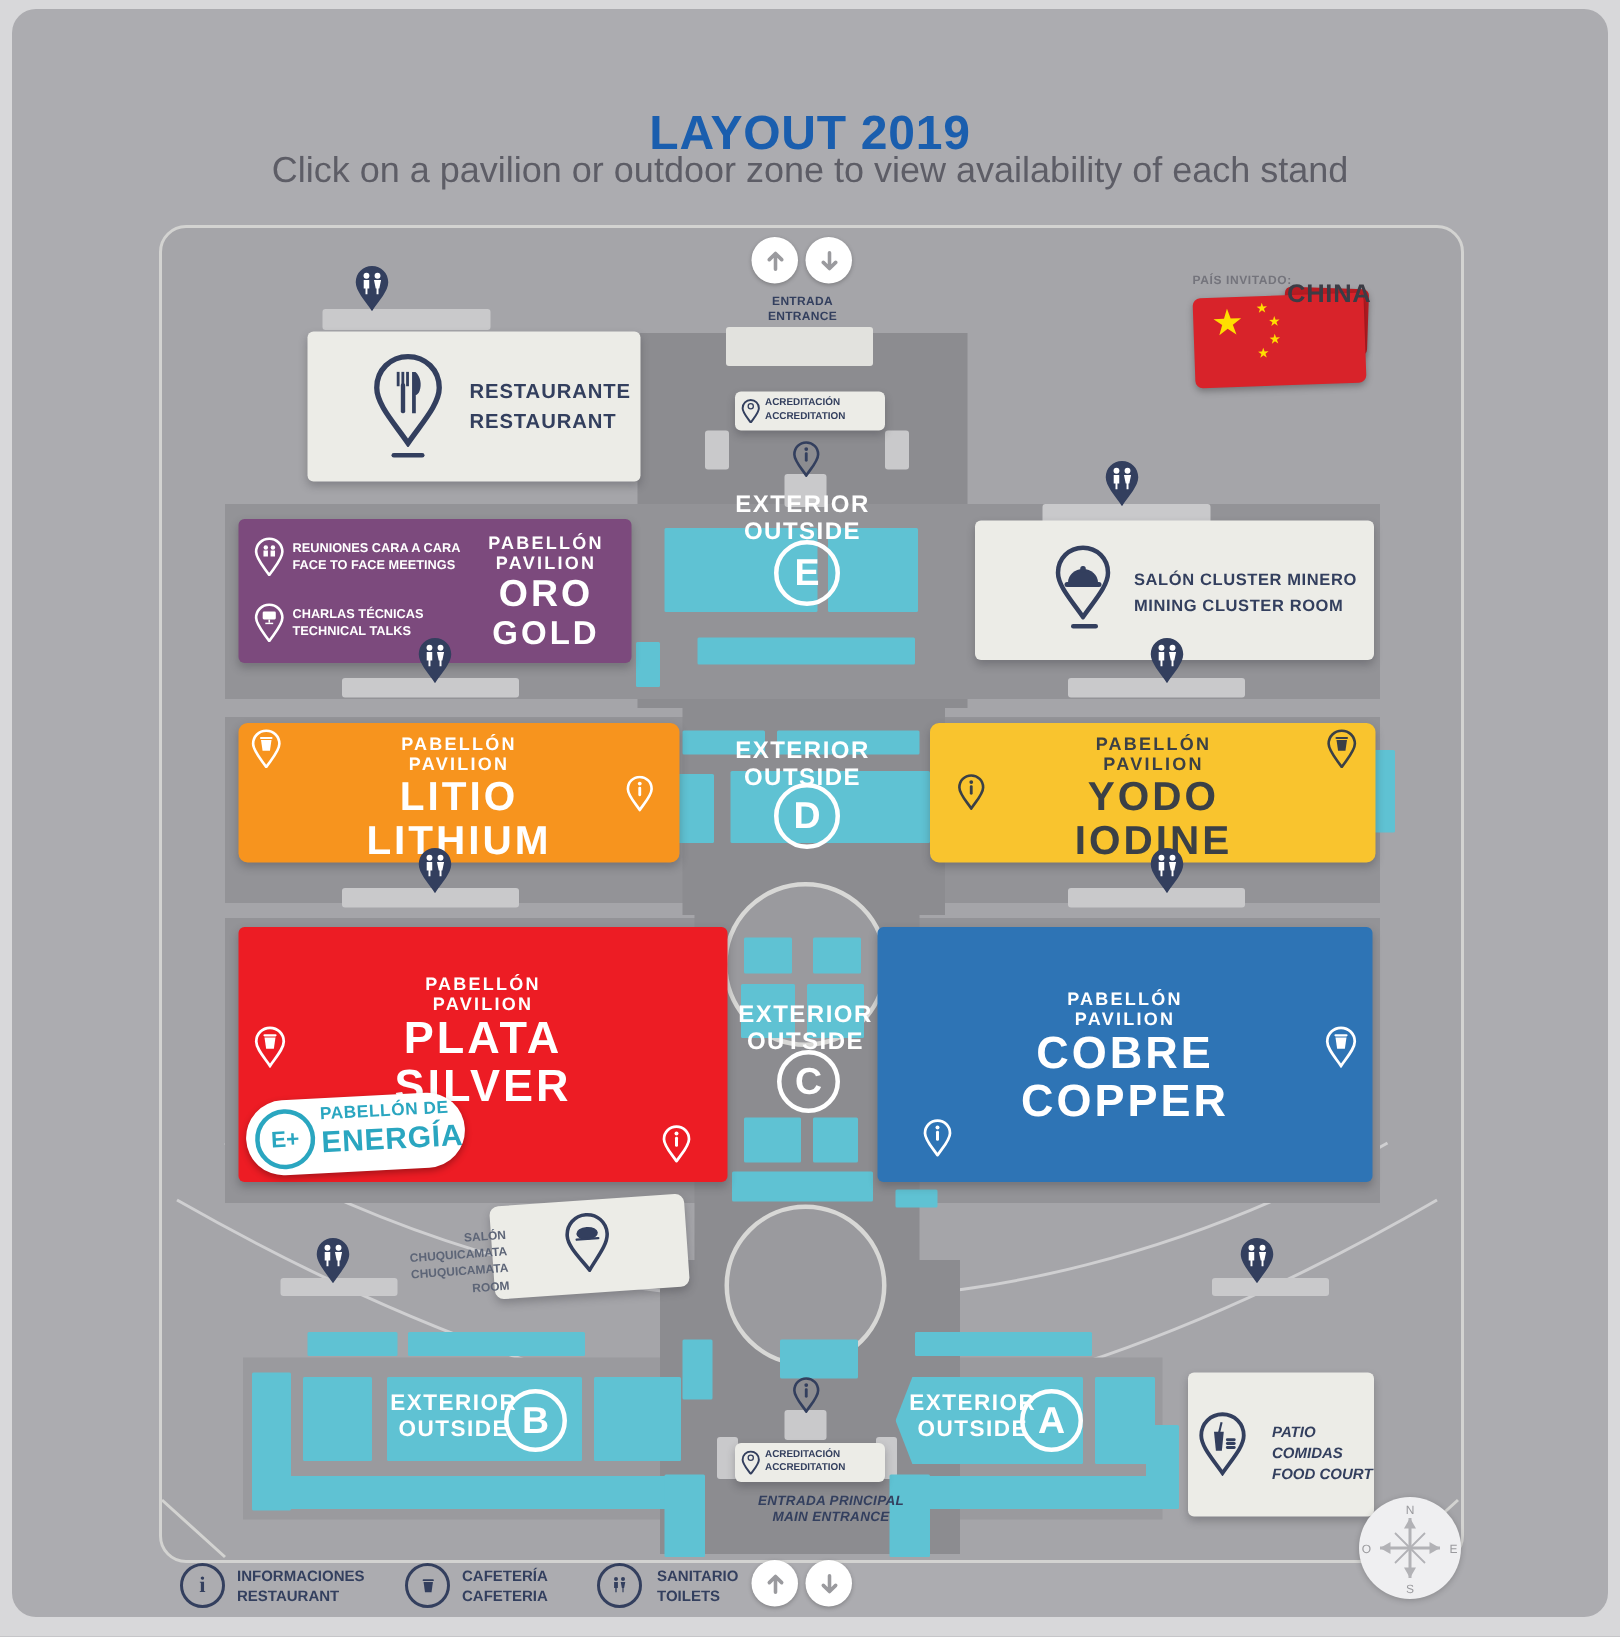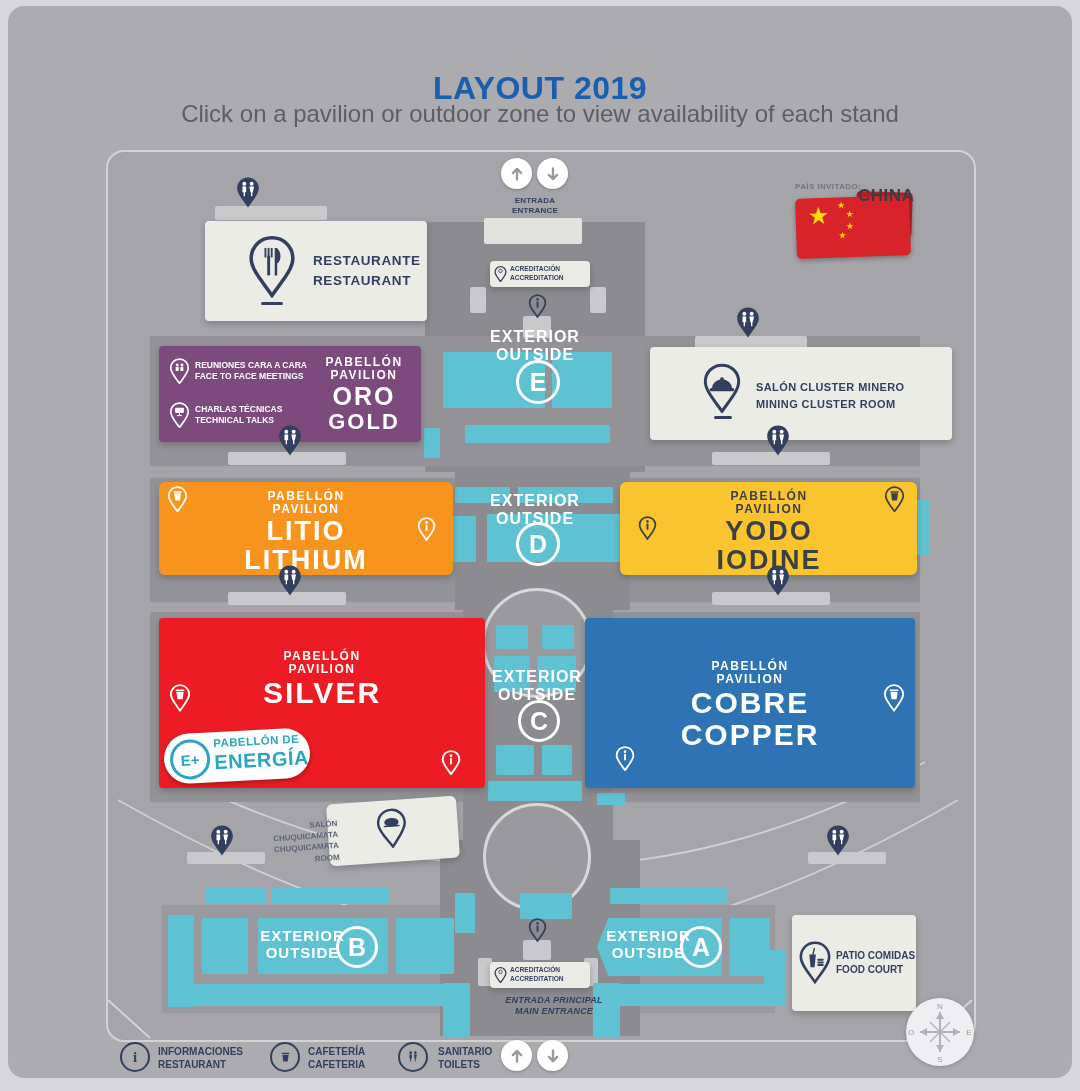--- a/index.html
+++ b/index.html
@@ -253,21 +253,21 @@
       <div>TECHNICAL TALKS</div>
     </div>
     <div class="ctext wtxt" style="left:150px;top:10px;width:110px;">
       <div class="pav-small">PABELLÓN</div>
       <div class="pav-small">PAVILION</div>
       <div class="pav-big" style="font-size:25px;">ORO</div>
       <div class="pav-big" style="font-size:22px;">GOLD</div>
     </div>
   </div>
 
-  <div class="box lightbox" style="left:650px;top:347px;width:266px;height:93px;z-index:6;padding-left:36px;">
+  <div class="box lightbox" style="left:650px;top:347px;width:266px;height:93px;z-index:6;">
     <svg viewBox="0 0 24 30" width="40" style="position:absolute;left:52px;top:16px;color:#333f5e;">
       <use href="#pinpath" fill="none" stroke="currentColor" stroke-width="1.8"></use>
       <g fill="currentColor">
           <path d="M6 15.2a6 5.4 0 0 1 12 0z"></path>
           <rect x="4.6" y="15" width="14.8" height="2" rx="1"></rect>
           <rect x="10.9" y="8.6" width="2.2" height="2.6" rx="1"></rect>
         </g>
     </svg>
     <div class="abs" style="left:64px;top:69px;width:18px;height:3px;background:#333f5e;border-radius:2px;"></div>
     <div class="navy" style="position:absolute;left:106px;top:32px;font-size:11px;font-weight:bold;line-height:1.5;letter-spacing:.4px;">
@@ -327,20 +327,21 @@
         </g>
     </svg>
     <svg viewBox="0 0 24 30" width="20" style="position:absolute;left:282px;top:132px;color:#fff;">
       <use href="#pinpath" fill="none" stroke="currentColor" stroke-width="2.2"></use>
       <circle cx="12" cy="6.8" r="1.6" fill="currentColor"></circle>
         <rect x="10.8" y="9.4" width="2.4" height="8" rx="1.1" fill="currentColor"></rect>
     </svg>
     <div class="ctext wtxt" style="left:78px;top:32px;width:170px;">
       <div class="pav-small">PABELLÓN</div>
       <div class="pav-small">PAVILION</div>
+      <div class="pav-big" style="font-size:30px;">PLATA</div>
       <div class="pav-big" style="font-size:30px;">SILVER</div>
     </div>
   </div>
 
   <div class="energy-pill">
     <div style="position:absolute;left:6px;top:6px;width:34px;height:34px;border:3.5px solid #2aa6c0;border-radius:50%;display:flex;align-items:center;justify-content:center;color:#2aa6c0;font-size:15px;font-weight:bold;">E+</div>
     <div style="position:absolute;left:50px;top:6px;color:#2aa6c0;font-weight:bold;line-height:1;">
       <div style="font-size:11.5px;letter-spacing:.4px;">PABELLÓN DE</div>
       <div style="font-size:20px;margin-top:2px;letter-spacing:.5px;">ENERGÍA</div>
     </div>
@@ -385,21 +386,21 @@
     <svg viewBox="0 0 24 30" width="34" style="position:absolute;left:6px;top:26px;color:#333f5e;">
       <use href="#pinpath" fill="none" stroke="currentColor" stroke-width="1.8"></use>
       <g fill="currentColor">
           <path d="M8 9.5l.9 9h2.8l.9-9z"></path>
           <rect x="10.6" y="5" width="1" height="4.8" transform="rotate(14 11 7)"></rect>
           <rect x="13.6" y="12.6" width="4.6" height="1.4" rx=".7"></rect>
           <rect x="13.6" y="14.4" width="4.6" height="1.4" rx=".7"></rect>
           <rect x="13.6" y="16.2" width="4.6" height="1.4" rx=".7"></rect>
         </g>
     </svg>
-    <div class="navy" style="position:absolute;left:44px;top:34px;font-size:10px;font-weight:bold;line-height:1.4;">
+    <div class="navy" style="position:absolute;left:56px;top:34px;font-size:10px;font-weight:bold;line-height:1.4;font-style:italic;">
       <div>PATIO COMIDAS</div>
       <div>FOOD COURT</div>
     </div>
   </div>
 
   <svg class="pin" viewBox="0 0 24 30" width="26" style="left:235px;top:176px;z-index:7;">
       <use href="#pinpath" fill="#333f5e"></use>
       <g fill="#fff">
         <circle cx="8.6" cy="7.2" r="1.8"></circle>
         <path d="M6.9 9.8h3.4v5.2H9.2v3.6H8v-3.6H6.9z"></path>

